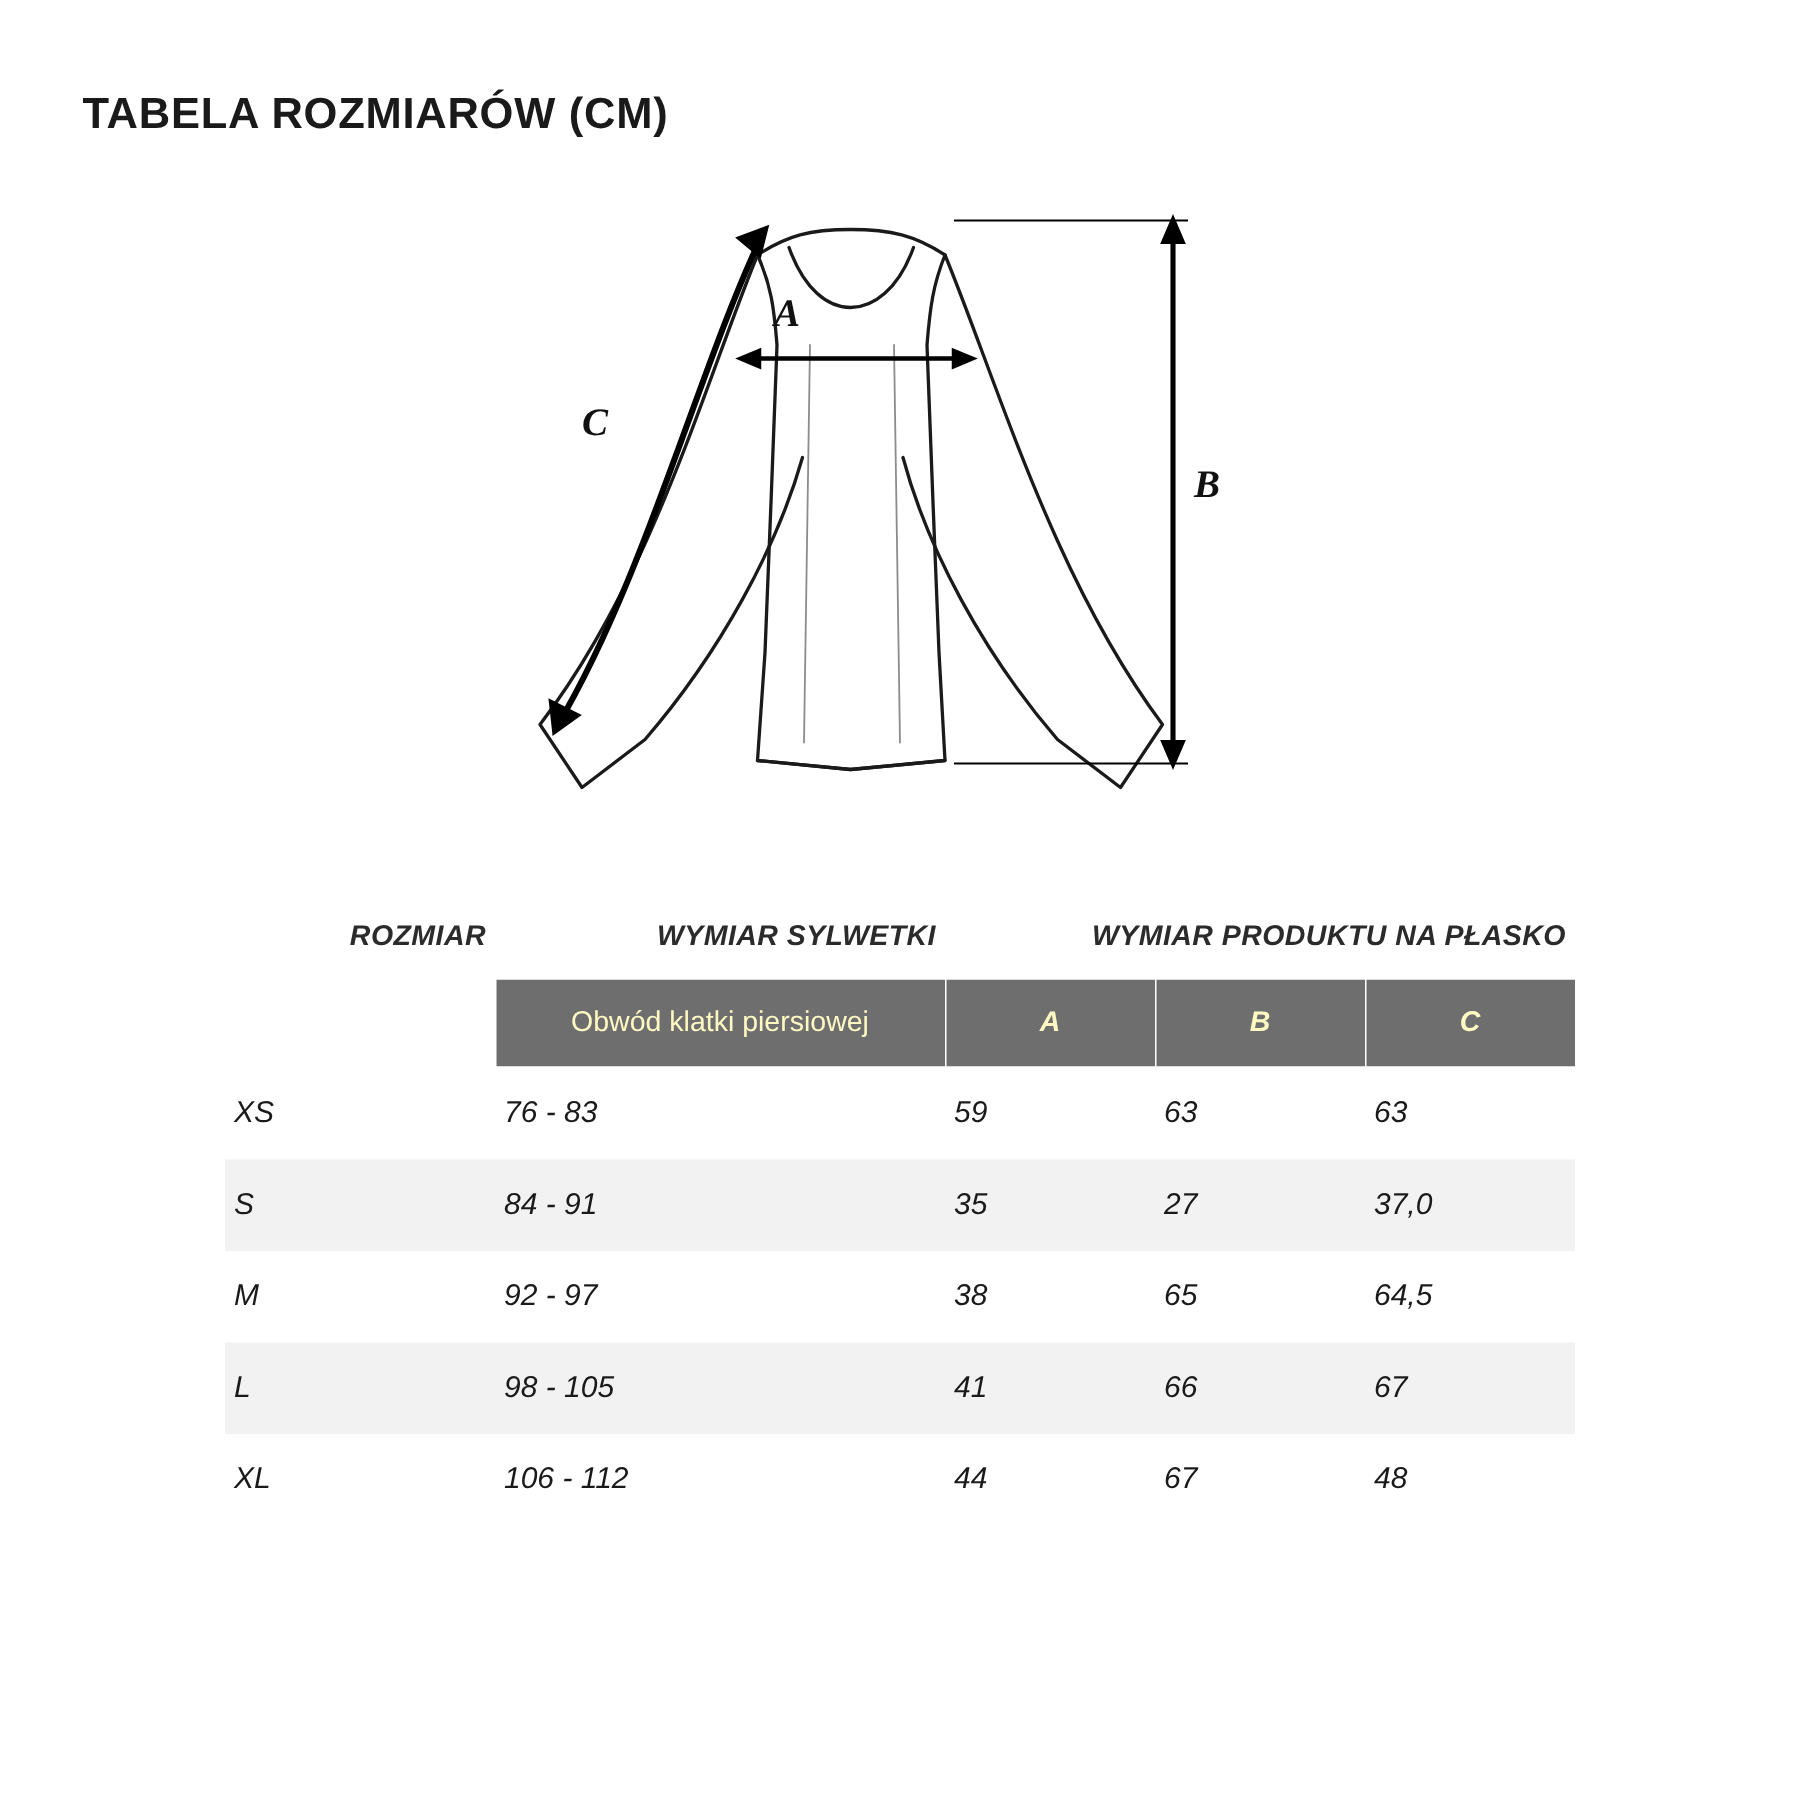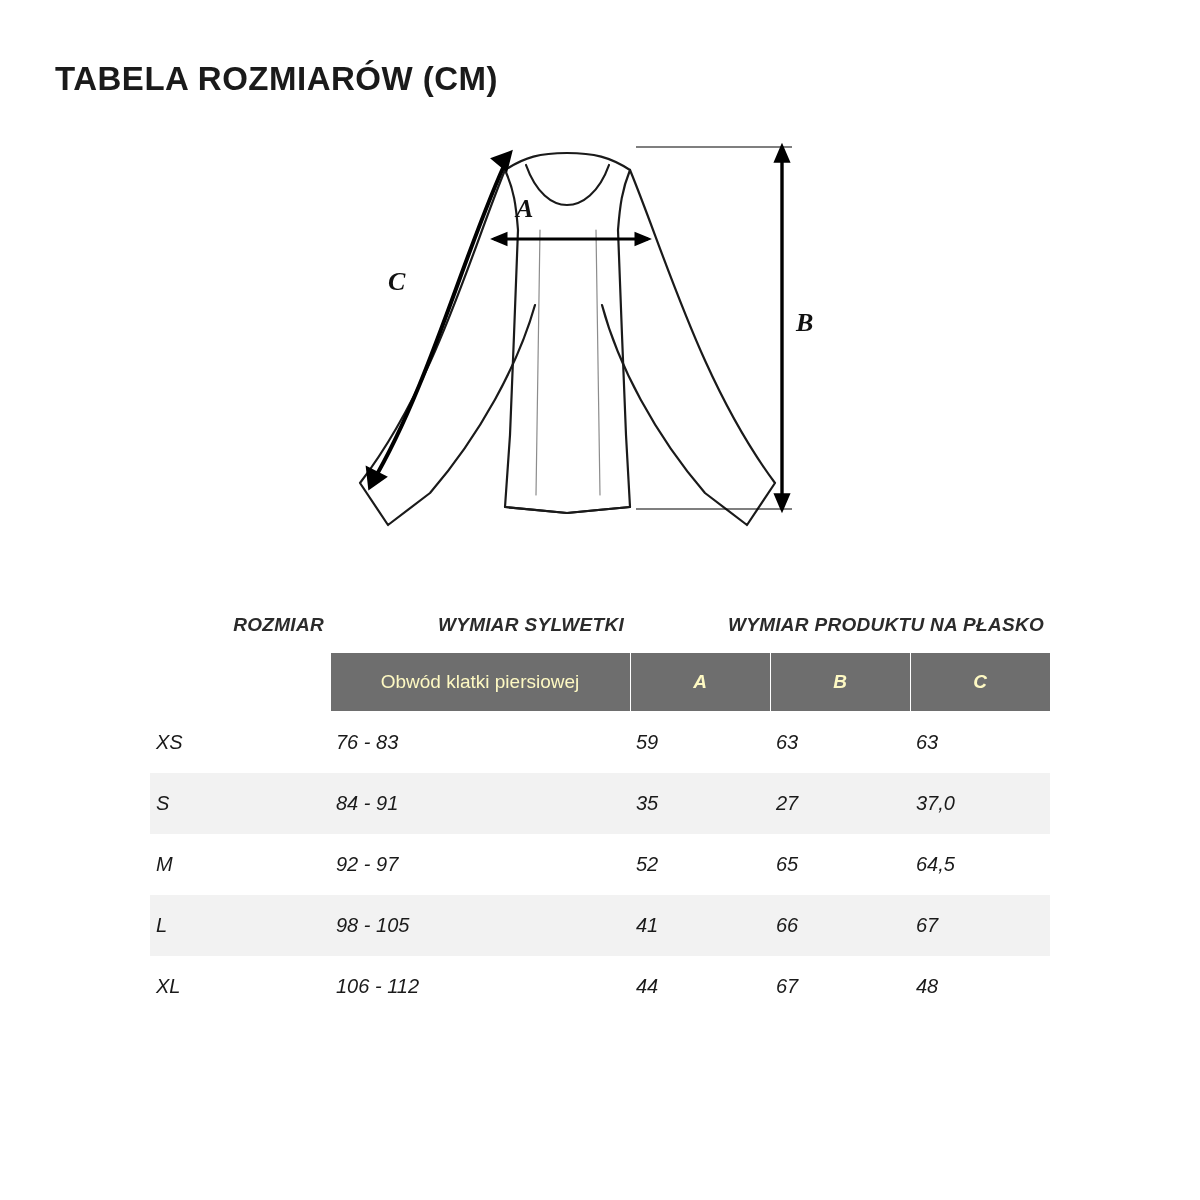--- a/index.html
+++ b/index.html
@@ -12,21 +12,21 @@
     height: 1200px;
     font-family: "Liberation Sans", sans-serif;
     color: #1a1a1a;
     position: relative;
     overflow: hidden;
   }
   .page-title {
     position: absolute;
     left: 55px;
     top: 60px;
-    font-size: 33px;
+    font-size: 29px;
     font-weight: bold;
     letter-spacing: 0.5px;
     color: #1a1a1a;
   }
   .diagram-wrap {
     position: absolute;
     left: 330px;
     top: 135px;
     width: 540px;
     height: 420px;
@@ -182,21 +182,21 @@
       <tr class="row-alt">
         <td>S</td>
         <td>84 - 91</td>
         <td>35</td>
         <td>27</td>
         <td>37,0</td>
       </tr>
       <tr class="row-plain">
         <td>M</td>
         <td>92 - 97</td>
-        <td>52</td>
+        <td>38</td>
         <td>65</td>
         <td>64,5</td>
       </tr>
       <tr class="row-alt">
         <td>L</td>
         <td>98 - 105</td>
         <td>41</td>
         <td>66</td>
         <td>67</td>
       </tr>

